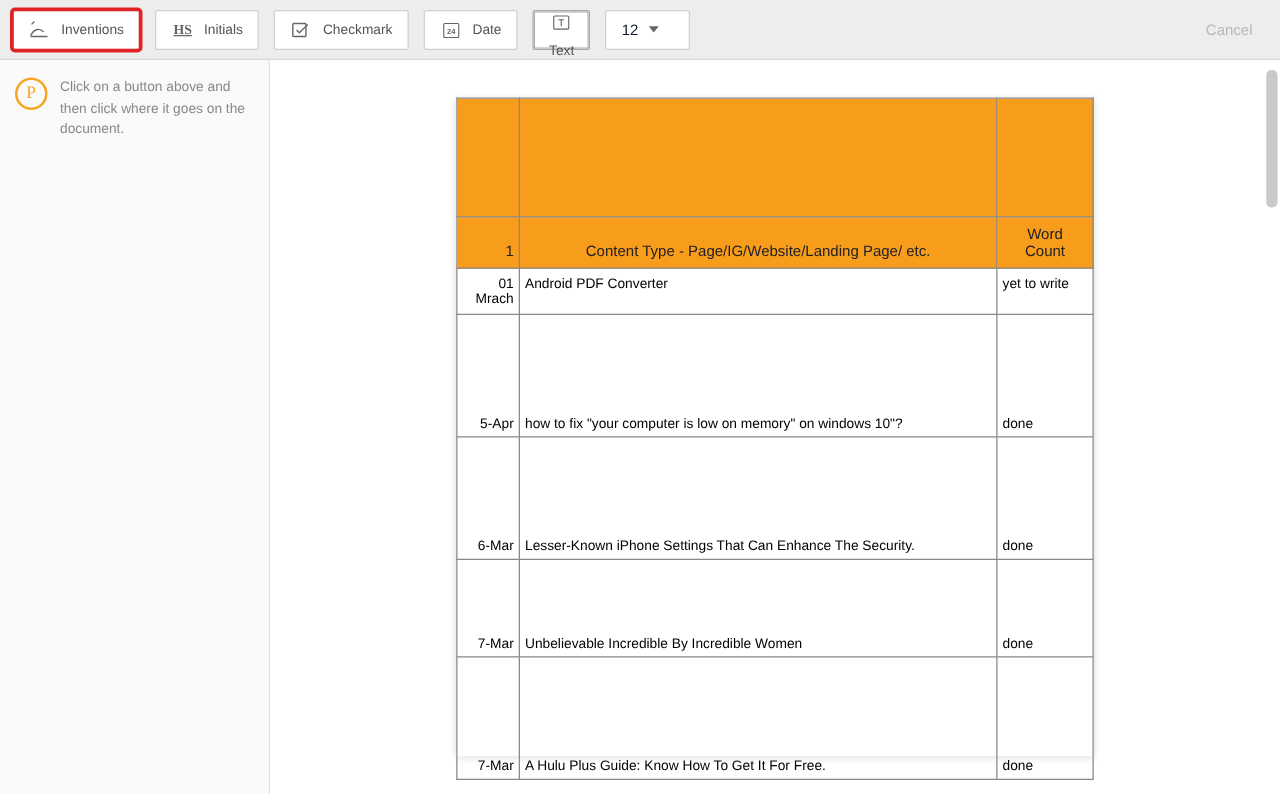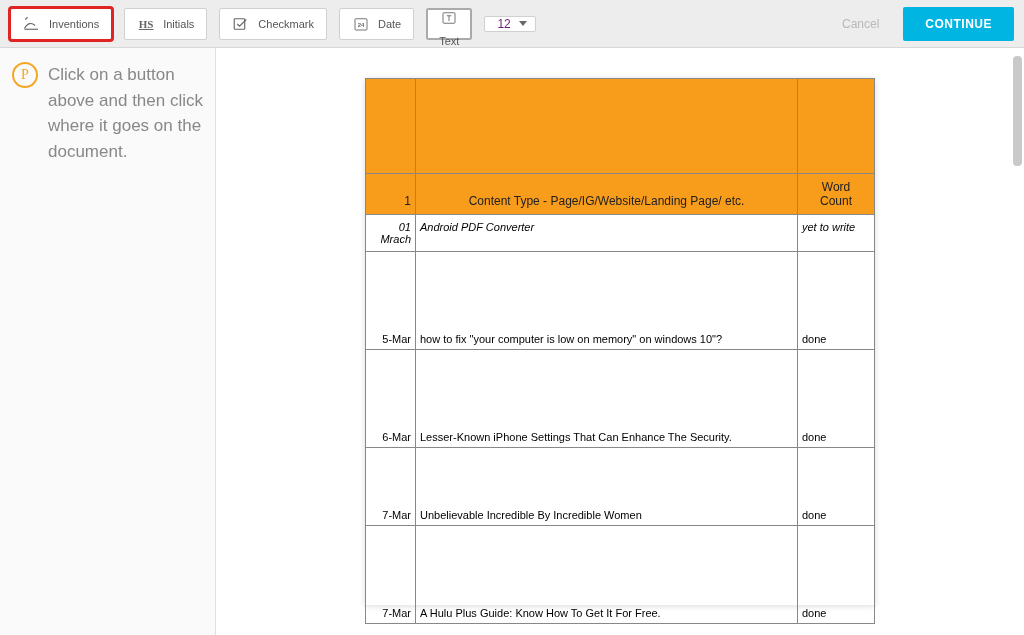--- a/index.html
+++ b/index.html
@@ -50,24 +50,24 @@
       justify-content: center;
       font-weight: bold;
     }
     .tool-icon svg { width: 18px; height: 18px; }
     .font-size-select {
       display: flex;
       align-items: center;
       background: #fff;
       border: 1px solid #d0d0d0;
       border-radius: 2px;
-      height: 16px;
-      padding: 0 8px 0 12px;
-      font-size: 12px;
-      color: #701a75;
+      height: 32px;
+      padding: 0 24px 0 12px;
+      font-size: 12px;
+      color: #0f172a;
       cursor: pointer;
       gap: 8px;
     }
     .caret-down {
       width: 0; height: 0;
       border-left: 4px solid transparent;
       border-right: 4px solid transparent;
       border-top: 5px solid #666;
     }
     .spacer { flex: 1; }
@@ -111,21 +111,21 @@
       border-radius: 50%;
       display: flex;
       align-items: center;
       justify-content: center;
       color: #f5a623;
       font-family: Georgia, serif;
       font-size: 14px;
       flex-shrink: 0;
     }
     .hint-text {
-      font-size: 17px;
+      font-size: 11px;
       color: #888;
       line-height: 1.5;
     }
     .doc-viewport {
       flex: 1;
       background: #fff;
       overflow-y: auto;
       display: flex;
       justify-content: center;
       padding: 30px 0;
@@ -151,21 +151,21 @@
       text-align: center;
       font-weight: normal;
       font-size: 12px;
       vertical-align: bottom;
     }
     .hdr-row1 td { height: 95px; }
     .hdr-row2 td { height: 35px; padding: 6px 4px; }
     .col1 { width: 50px; text-align: right; padding-right: 4px; }
     .col2 { width: auto; }
     .col3 { width: 77px; }
-    .data-row td { height: 28px; vertical-align: top; padding: 6px 4px; font-style: italic; }
+    .data-row td { height: 28px; vertical-align: top; padding: 6px 4px; }
     .tall-row td { height: 98px; vertical-align: bottom; }
     .tall-row-short td { height: 78px; vertical-align: bottom; }
     .scrollbar-fake {
       position: absolute;
       right: 2px;
       top: 8px;
       width: 9px;
       height: 110px;
       background: #c9c9c9;
       border-radius: 4px;
@@ -222,21 +222,20 @@
   </button>
 
   <div class="font-size-select">
     <span>12</span>
     <span class="caret-down"></span>
   </div>
 
   <div class="spacer"></div>
 
   <button class="cancel-btn">Cancel</button>
-  <button class="continue-btn">CONTINUE</button>
 </div>
 
 <div class="main-area">
   <div class="sidebar">
     <div class="p-badge">P</div>
     <div class="hint-text">Click on a button above and then click where it goes on the document.</div>
   </div>
 
   <div class="doc-viewport">
     <div class="doc-page">
@@ -254,21 +253,21 @@
             <div>Word</div>
             <div>Count</div>
           </td>
         </tr>
         <tr class="data-row">
           <td class="col1">01 Mrach</td>
           <td class="col2">Android PDF Converter</td>
           <td class="col3">yet to write</td>
         </tr>
         <tr class="tall-row">
-          <td class="col1">5-Mar</td>
+          <td class="col1">5-Apr</td>
           <td class="col2">how to fix "your computer is low on memory" on windows 10"?</td>
           <td class="col3">done</td>
         </tr>
         <tr class="tall-row">
           <td class="col1">6-Mar</td>
           <td class="col2">Lesser-Known iPhone Settings That Can Enhance The Security.</td>
           <td class="col3">done</td>
         </tr>
         <tr class="tall-row-short">
           <td class="col1">7-Mar</td>

